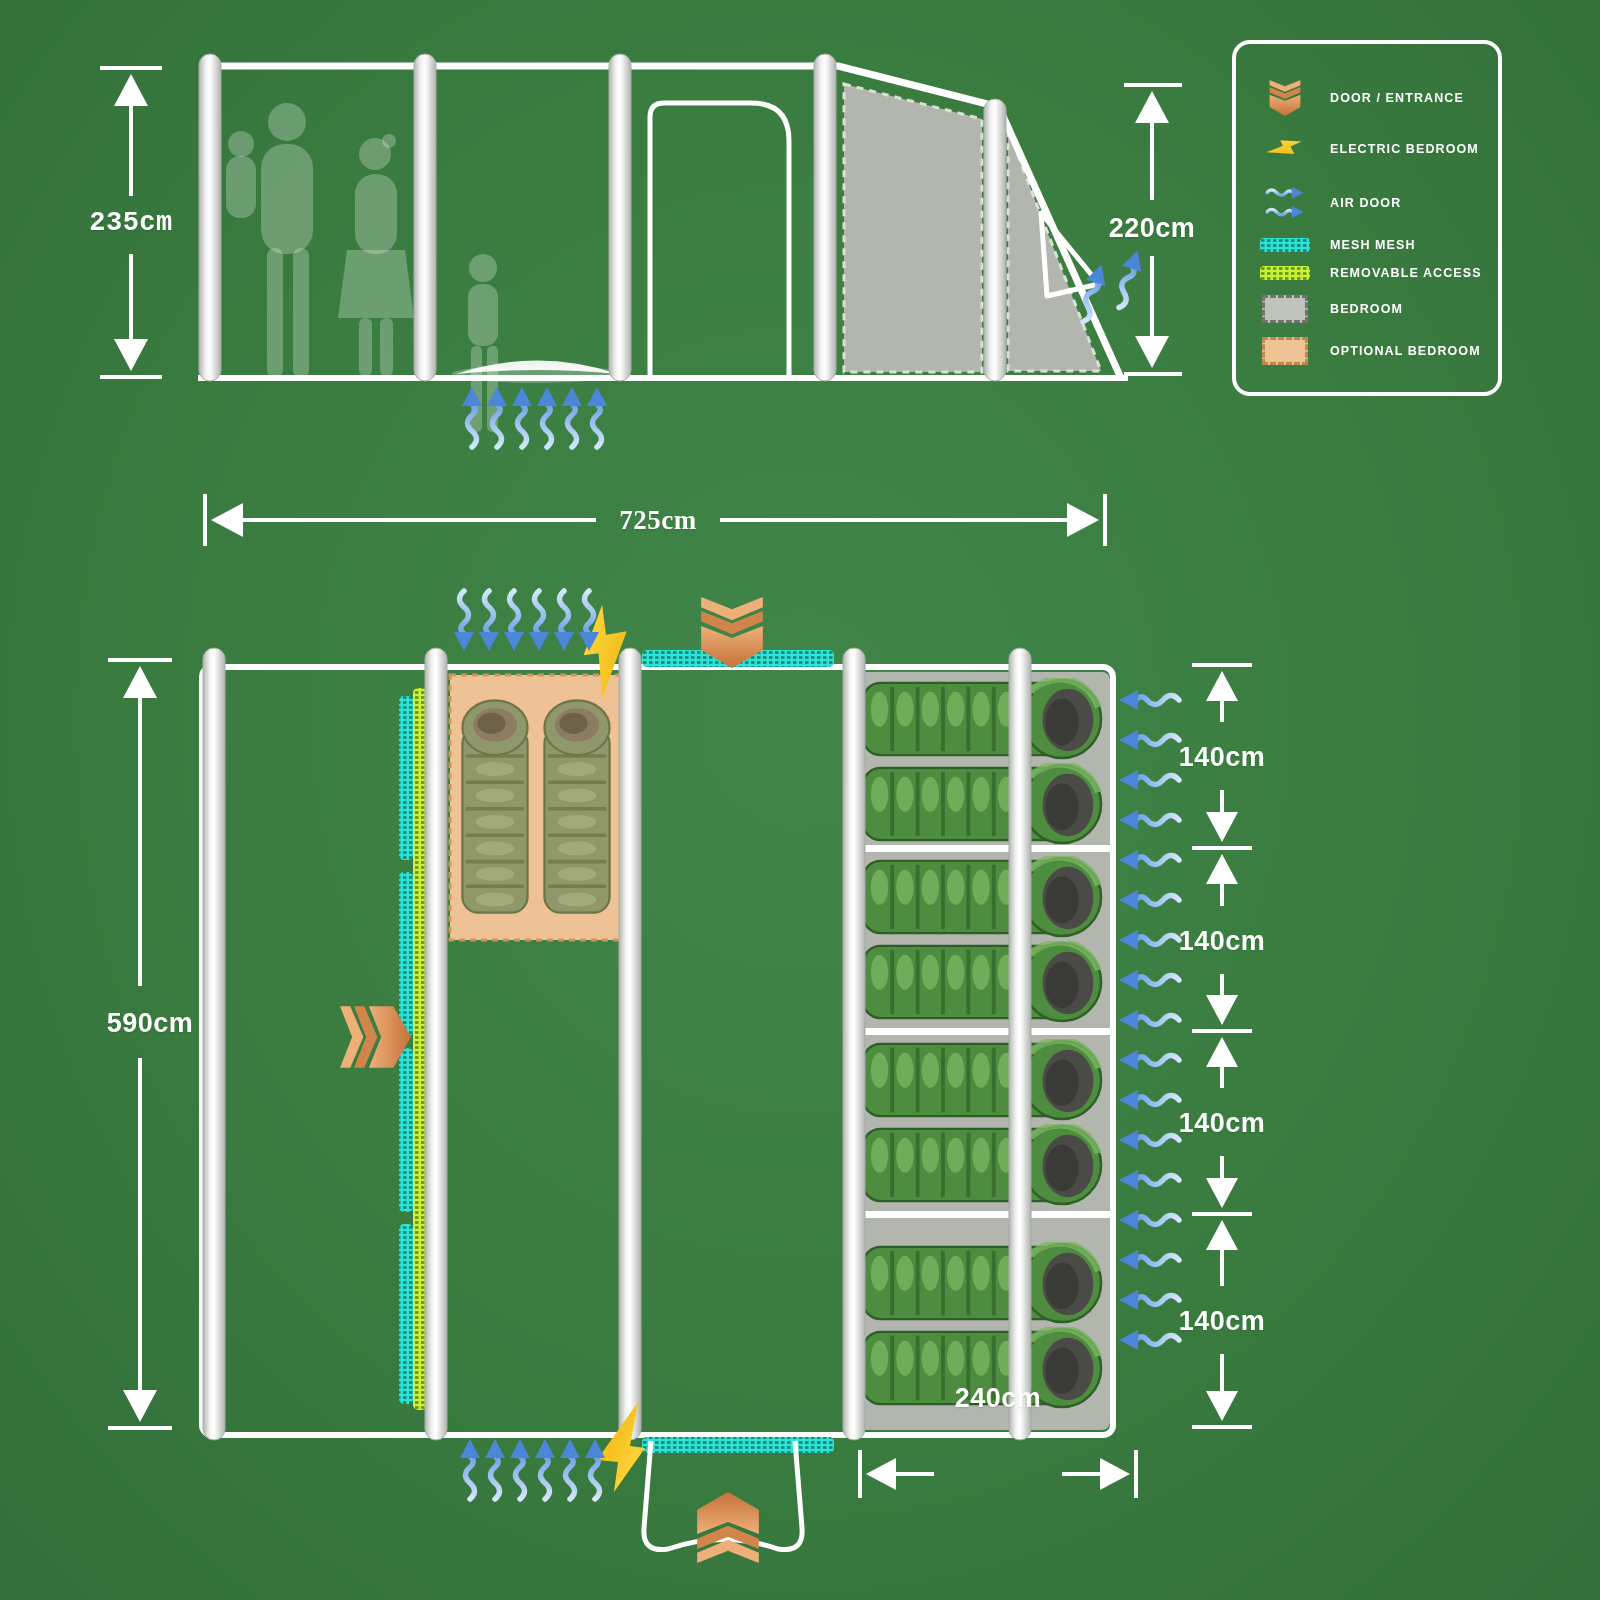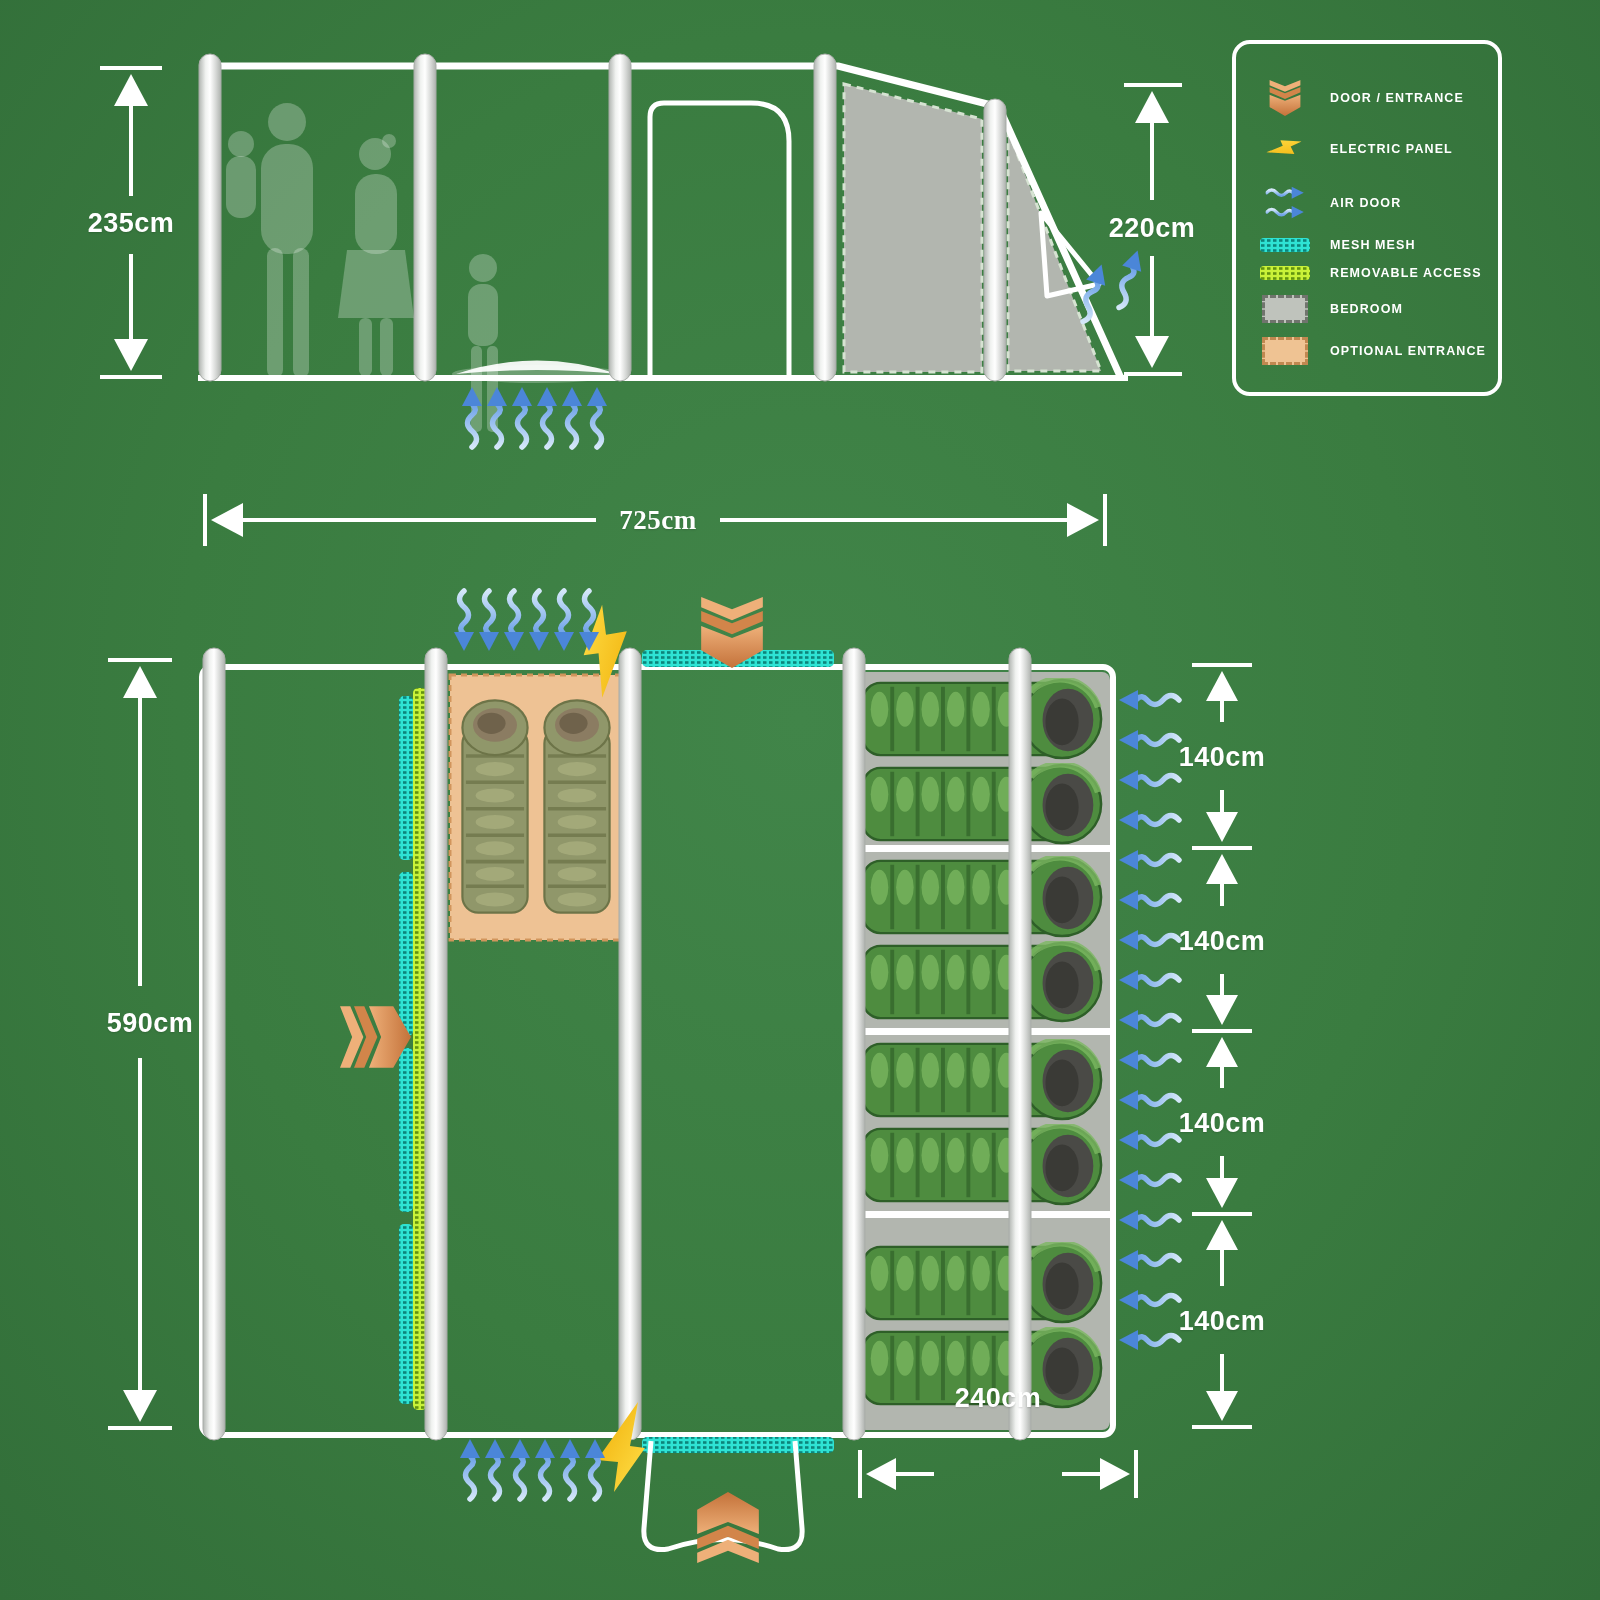--- a/index.html
+++ b/index.html
@@ -385,21 +385,21 @@
       <line x1="860" y1="1450" x2="860" y2="1498" stroke-width="4"></line>
       <path d="M866,1474 l30,-16 v32 z" stroke="none"></path>
       <line x1="894" y1="1474" x2="934" y2="1474" stroke-width="4"></line>
       <line x1="1062" y1="1474" x2="1102" y2="1474" stroke-width="4"></line>
       <path d="M1130,1474 l-30,-16 v32 z" stroke="none"></path>
       <line x1="1136" y1="1450" x2="1136" y2="1498" stroke-width="4"></line>
     </g>
   </g>
 </svg>
 
-<div class="dim" style="left:69px;top:208px;">235cm</div>
+<div class="dim" style="left:69px;top:208px;font-family:Liberation Mono, monospace;">235cm</div>
 <div class="dim" style="left:1090px;top:213px;">220cm</div>
 <div class="dim" style="left:596px;top:505px;font-family:Liberation Serif, serif;">725cm</div>
 <div class="dim" style="left:88px;top:1008px;">590cm</div>
 <div class="dim" style="left:1160px;top:742px;">140cm</div>
 <div class="dim" style="left:1160px;top:926px;">140cm</div>
 <div class="dim" style="left:1160px;top:1108px;">140cm</div>
 <div class="dim" style="left:1160px;top:1306px;">140cm</div>
 <div class="dim" style="left:936px;top:1383px;">240cm</div>
 
 <div class="legend">
@@ -412,21 +412,21 @@
     <span class="llabel">DOOR / ENTRANCE</span>
   </div>
   <div class="lrow">
     <div class="licon">
       <svg viewBox="-26 -2 100 96" width="40" height="38">
             <g transform="rotate(58,24,45)">
               <use href="#bolt" width="48" height="90"></use>
             </g>
           </svg>
     </div>
-    <span class="llabel">ELECTRIC PANEL</span>
+    <span class="llabel">ELECTRIC BEDROOM</span>
   </div>
   <div class="lrow">
     <div class="licon">
       <svg viewBox="0 0 64 66" width="40" height="40">
         <use href="#harrow" x="0" y="0" width="64" height="32"></use>
         <use href="#harrow" x="0" y="32" width="64" height="32"></use>
       </svg>
     </div>
     <span class="llabel">AIR DOOR</span>
   </div>
@@ -449,17 +449,17 @@
   <div class="lrow">
     <div class="licon">
           <div class="swatch gray"></div>
         </div>
     <span class="llabel">BEDROOM</span>
   </div>
   <div class="lrow">
     <div class="licon">
           <div class="swatch tan"></div>
         </div>
-    <span class="llabel">OPTIONAL ENTRANCE</span>
+    <span class="llabel">OPTIONAL BEDROOM</span>
   </div>
 </div>
 
 </div>
 
 </body></html>

